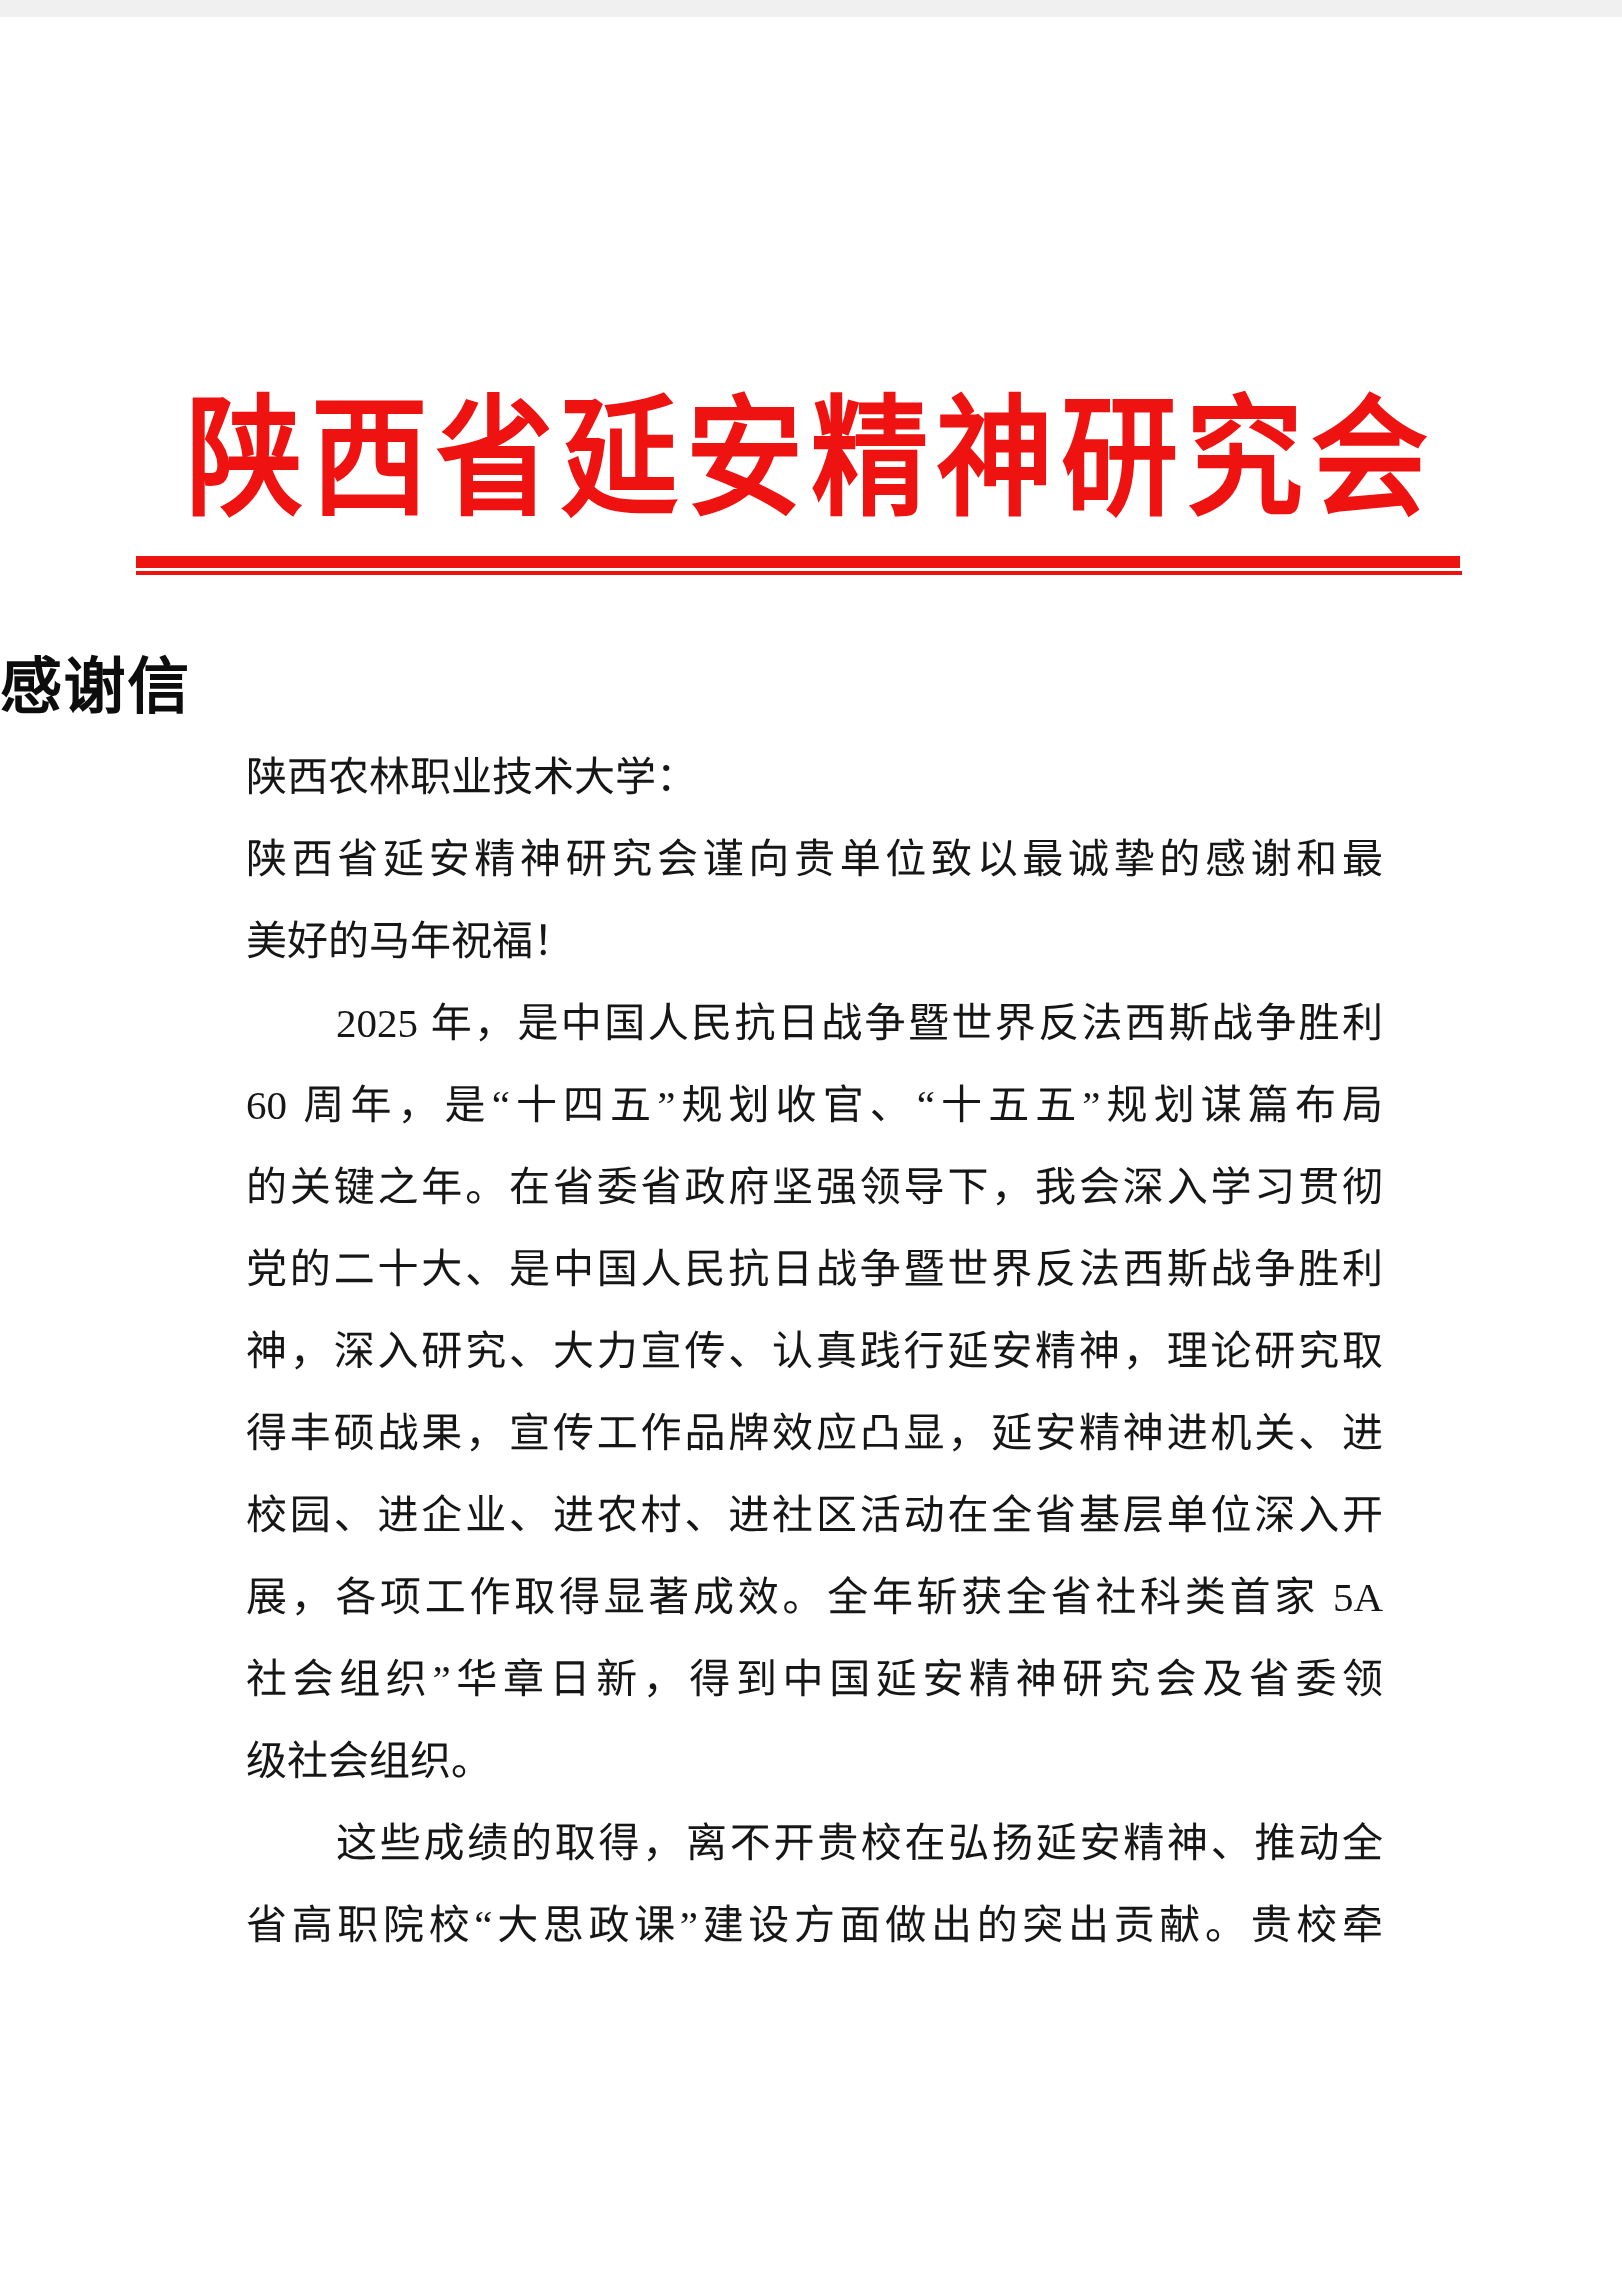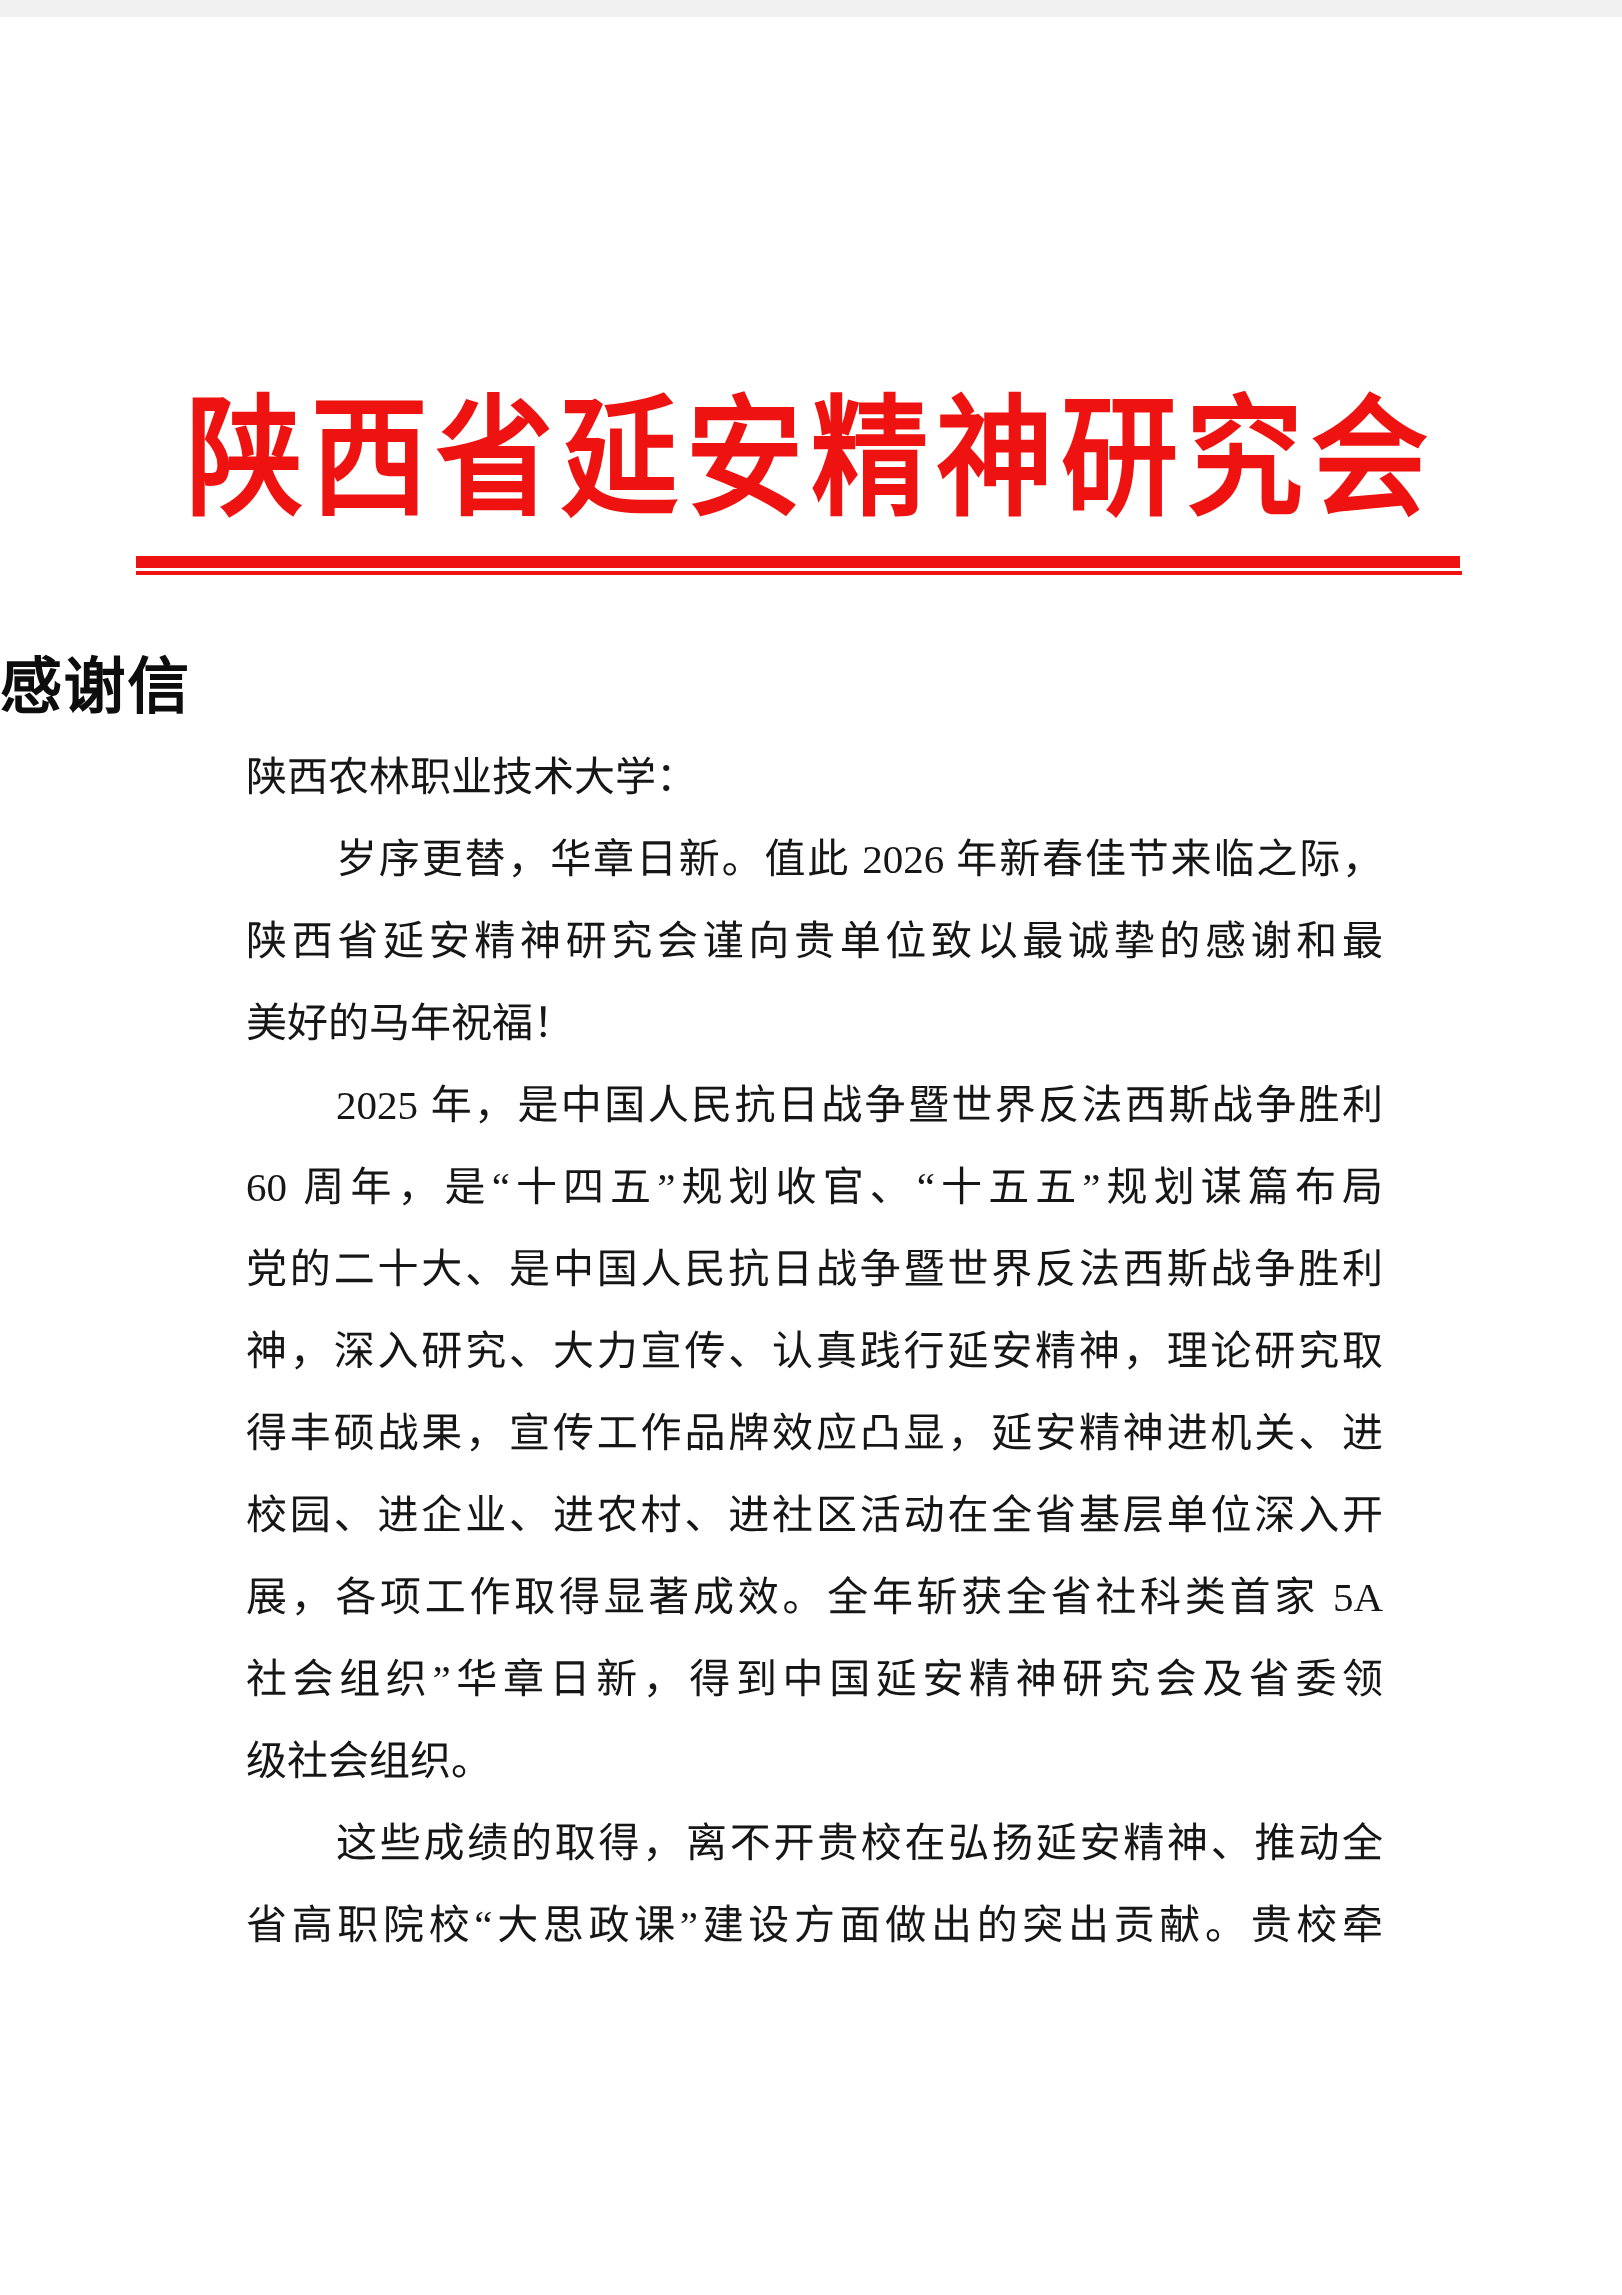--- a/index.html
+++ b/index.html
@@ -97,25 +97,25 @@
   <header>
     <div class="org">陕西省延安精神研究会</div>
     <div class="rule-thick"></div>
     <div class="rule-thin"></div>
   </header>
 
   <h1 class="title">感谢信</h1>
 
   <main class="body">
     <div class="ln">陕西农林职业技术大学：</div>
-    <div class="ln indent fill">岁序更替，华章日新。值此 2026 年新春佳节来临之际，</div>
     <div class="ln fill">陕西省延安精神研究会谨向贵单位致以最诚挚的感谢和最</div>
     <div class="ln">美好的马年祝福！</div>
     <div class="ln indent fill">2025 年，是中国人民抗日战争暨世界反法西斯战争胜利</div>
     <div class="ln fill">60 周年，是“十四五”规划收官、“十五五”规划谋篇布局</div>
+    <div class="ln fill">的关键之年。在省委省政府坚强领导下，我会深入学习贯彻</div>
     <div class="ln fill">党的二十大、是中国人民抗日战争暨世界反法西斯战争胜利</div>
     <div class="ln fill">神，深入研究、大力宣传、认真践行延安精神，理论研究取</div>
     <div class="ln fill">得丰硕战果，宣传工作品牌效应凸显，延安精神进机关、进</div>
     <div class="ln fill">校园、进企业、进农村、进社区活动在全省基层单位深入开</div>
     <div class="ln fill">展，各项工作取得显著成效。全年斩获全省社科类首家 5A</div>
     <div class="ln fill">社会组织”华章日新，得到中国延安精神研究会及省委领</div>
     <div class="ln">级社会组织。</div>
     <div class="ln indent fill">这些成绩的取得，离不开贵校在弘扬延安精神、推动全</div>
     <div class="ln fill">省高职院校“大思政课”建设方面做出的突出贡献。贵校牵</div>
   </main>

